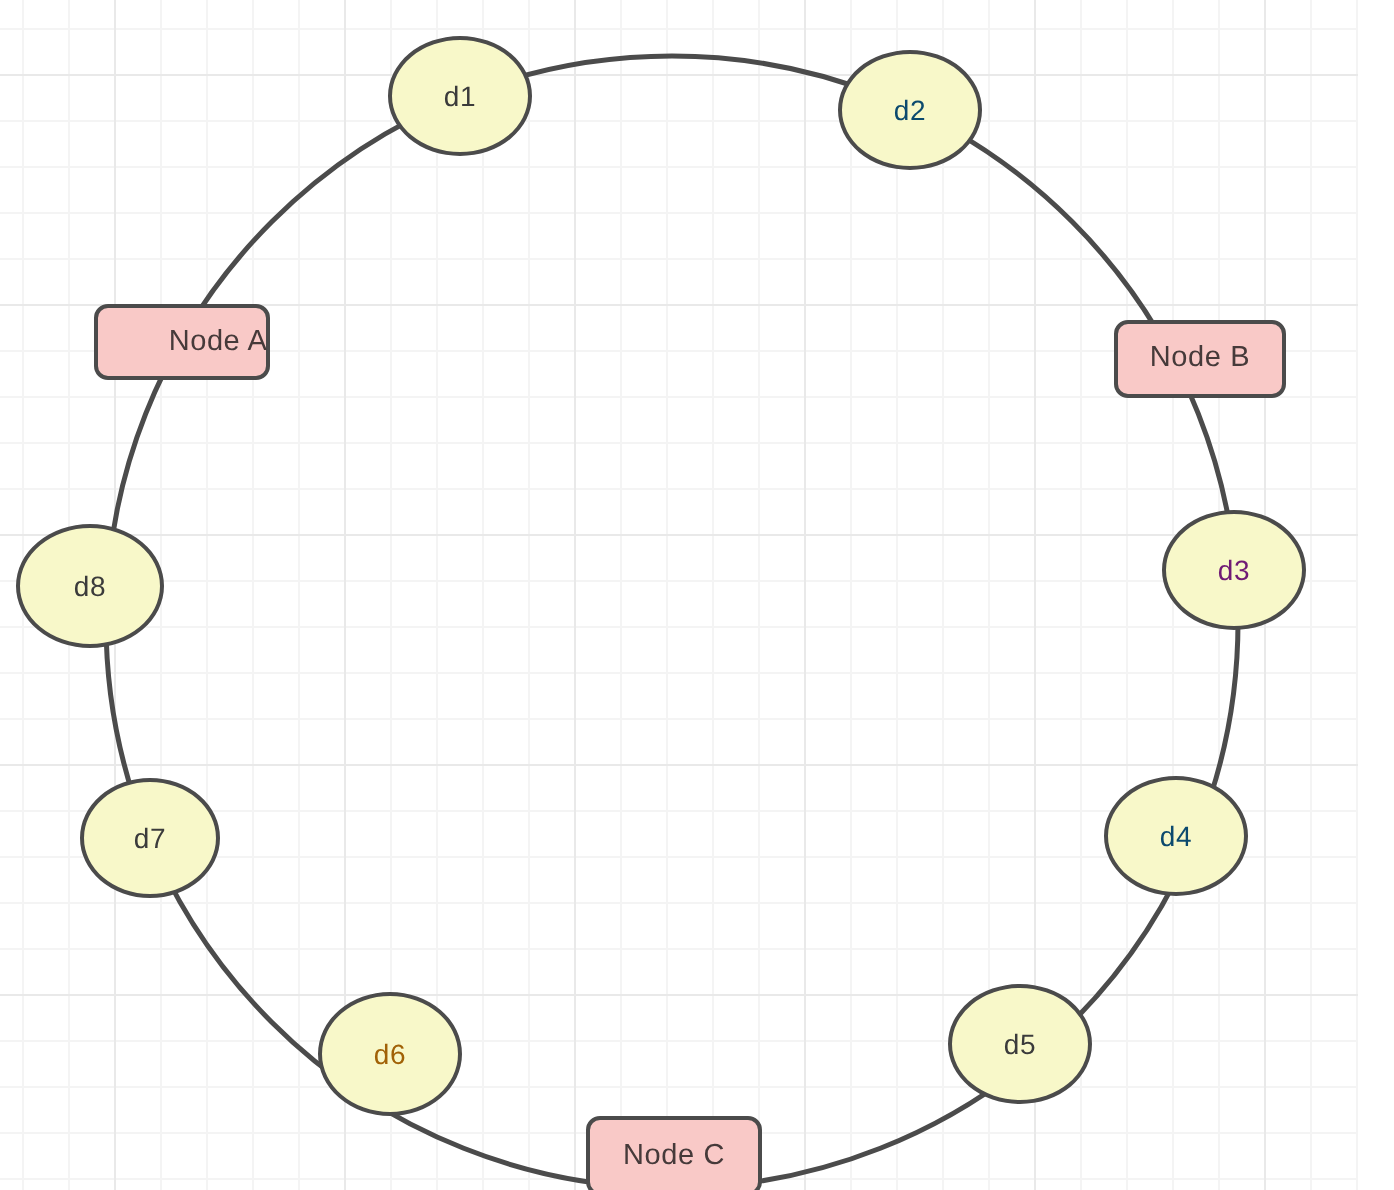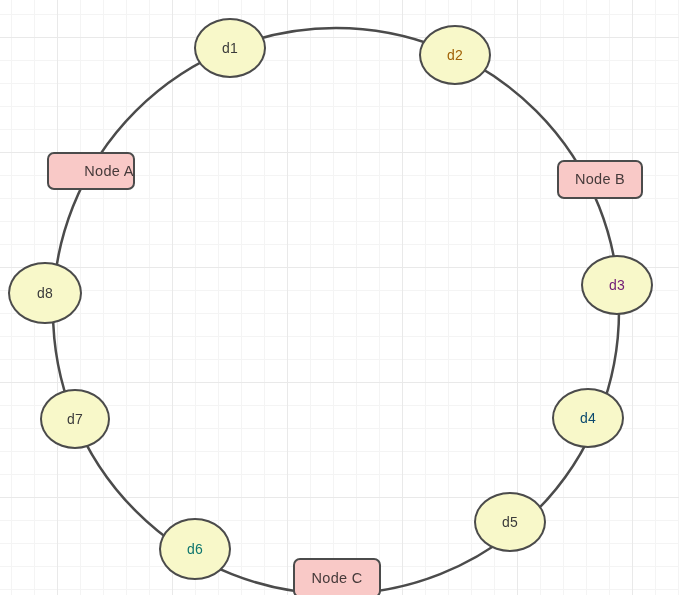--- a/index.html
+++ b/index.html
@@ -52,25 +52,25 @@
 <body>
 
 <div class="canvas">
 
   <svg class="ring-svg" viewBox="0 0 697 595" xmlns="http://www.w3.org/2000/svg">
     <circle fill="none" cx="336" cy="311" r="283" stroke="#4b4b4b" stroke-width="2.5"></circle>
   </svg>
 
   <div>
     <div class="node ellipse" style="left: 194px; top: 18px; width: 72px; height: 60px; background: rgb(248, 248, 201); border-color: rgb(75, 75, 75); color: rgb(59, 59, 59);">d1</div>
-    <div class="node ellipse" style="left: 419px; top: 25px; width: 72px; height: 60px; background: rgb(248, 248, 201); border-color: rgb(75, 75, 75); color: #a16207;">d2</div>
+    <div class="node ellipse" style="left: 419px; top: 25px; width: 72px; height: 60px; background: rgb(248, 248, 201); border-color: rgb(75, 75, 75); color: #0c4a6e;">d2</div>
     <div class="node rect" style="left: 47px; top: 152px; width: 88px; height: 38px; background: rgb(249, 201, 199); border-color: rgb(75, 75, 75); color: rgb(70, 58, 58); padding-left: 36px;">Node A</div>
     <div class="node rect" style="left: 557px; top: 143.5px; width: 86px; height: 39px; background: rgb(249, 201, 199); border-color: rgb(75, 75, 75); color: rgb(70, 58, 58); margin-top: 16px;">Node B</div>
     <div class="node ellipse" style="left: 8px; top: 262px; width: 74px; height: 62px; background: rgb(248, 248, 201); border-color: rgb(75, 75, 75); color: rgb(59, 59, 59); text-align: right;">d8</div>
     <div class="node ellipse" style="left: 581px; top: 255px; width: 72px; height: 60px; background: rgb(248, 248, 201); border-color: rgb(75, 75, 75); color: #701a75;">d3</div>
     <div class="node ellipse" style="left: 40px; top: 389px; width: 70px; height: 60px; background: rgb(248, 248, 201); border-color: rgb(75, 75, 75); color: rgb(59, 59, 59);">d7</div>
     <div class="node ellipse" style="left: 552px; top: 388px; width: 72px; height: 60px; background: rgb(248, 248, 201); border-color: rgb(75, 75, 75); color: #0c4a6e; text-align: center;">d4</div>
-    <div class="node ellipse" style="left: 159px; top: 518px; width: 72px; height: 62px; background: rgb(248, 248, 201); border-color: rgb(75, 75, 75); color: #0f766e;">d6</div>
+    <div class="node ellipse" style="left: 159px; top: 496px; width: 72px; height: 62px; background: rgb(248, 248, 201); border-color: rgb(75, 75, 75); color: #a16207;">d6</div>
     <div class="node ellipse" style="left: 474px; top: 492px; width: 72px; height: 60px; background: rgb(248, 248, 201); border-color: rgb(75, 75, 75); color: rgb(59, 59, 59);">d5</div>
     <div class="node rect" style="left: 293px; top: 558px; width: 88px; height: 40px; background: rgb(249, 201, 199); border-color: rgb(75, 75, 75); color: rgb(70, 58, 58);">Node C</div>
   </div>
 
 </div>
 
 </body></html>

